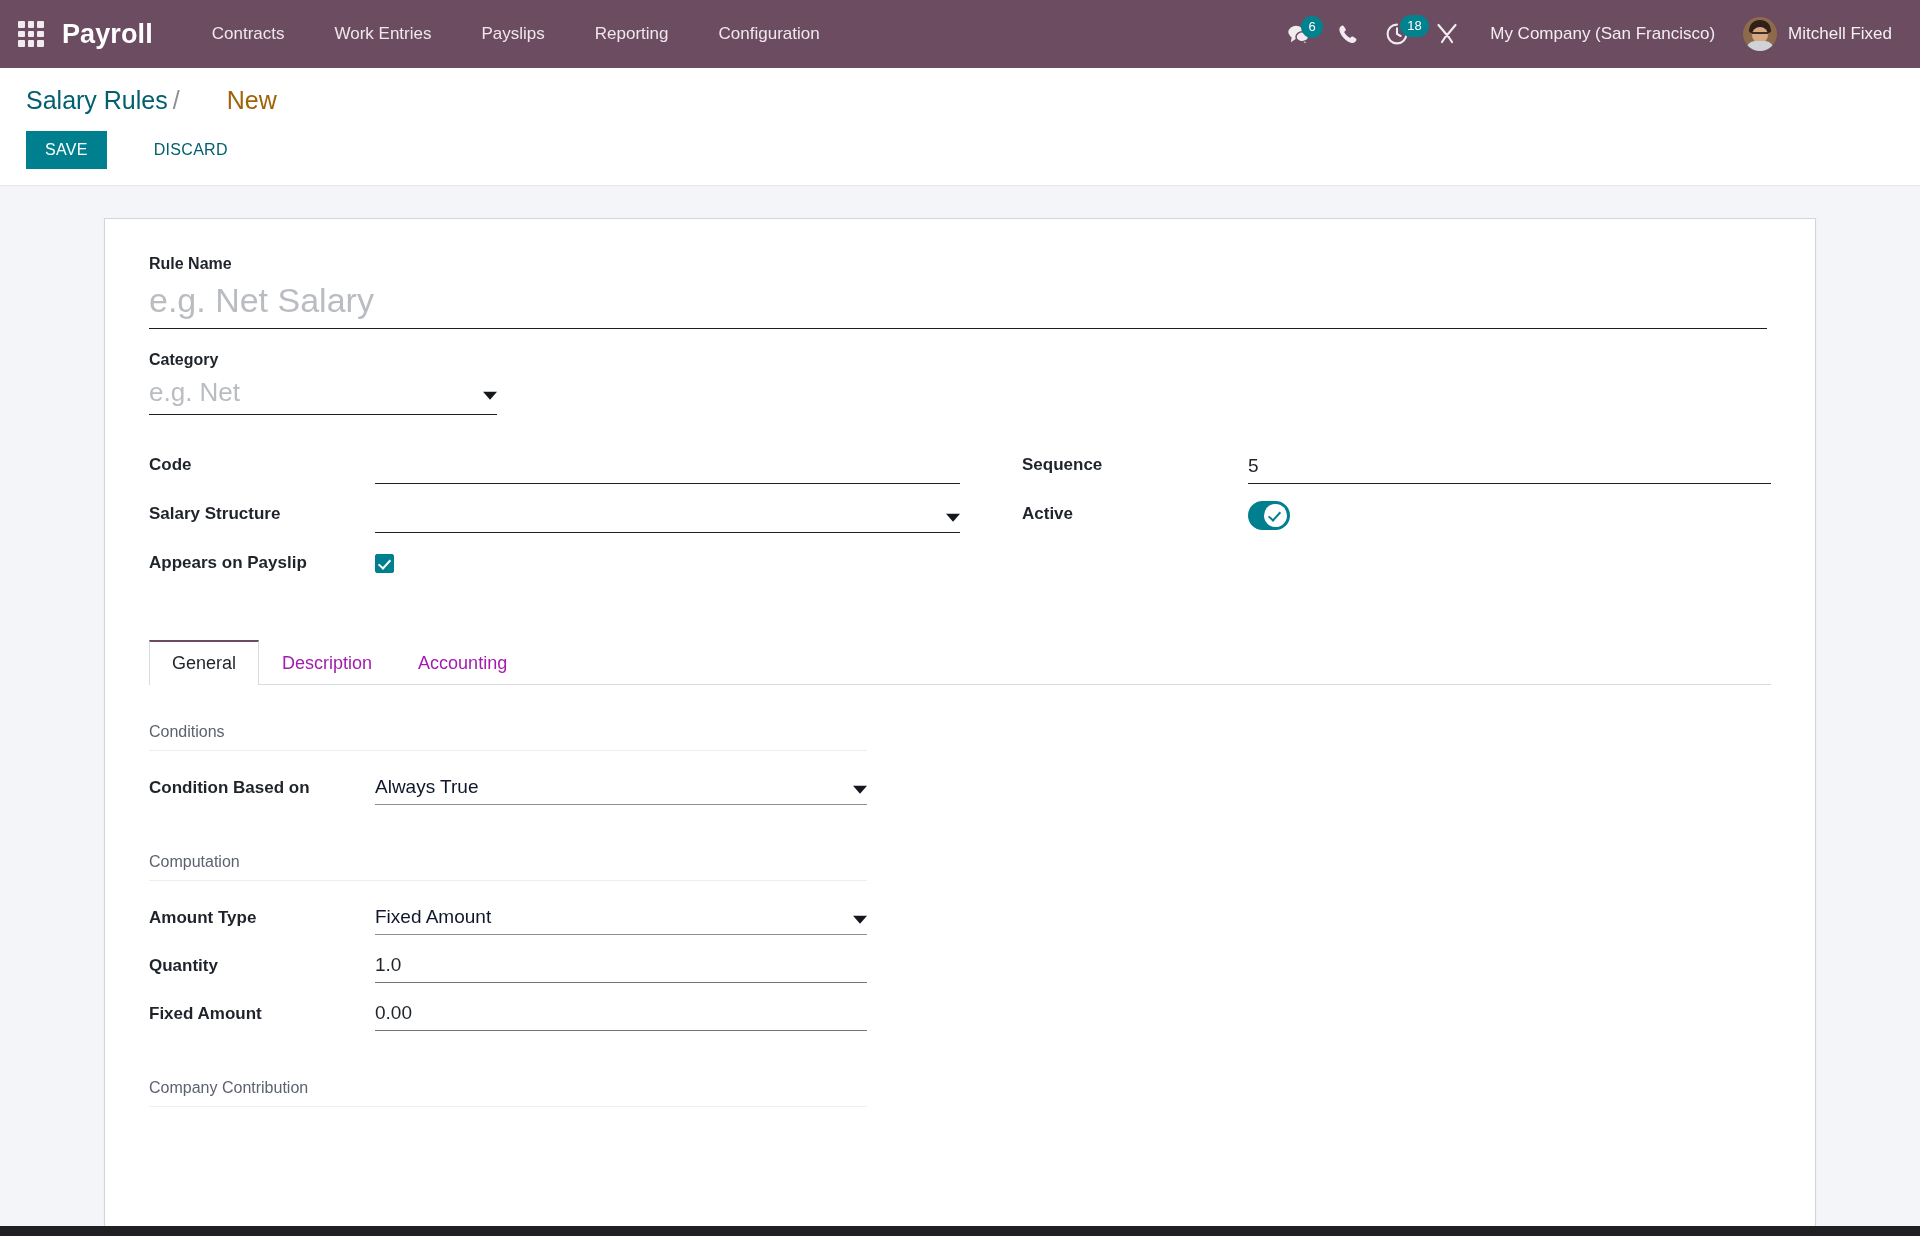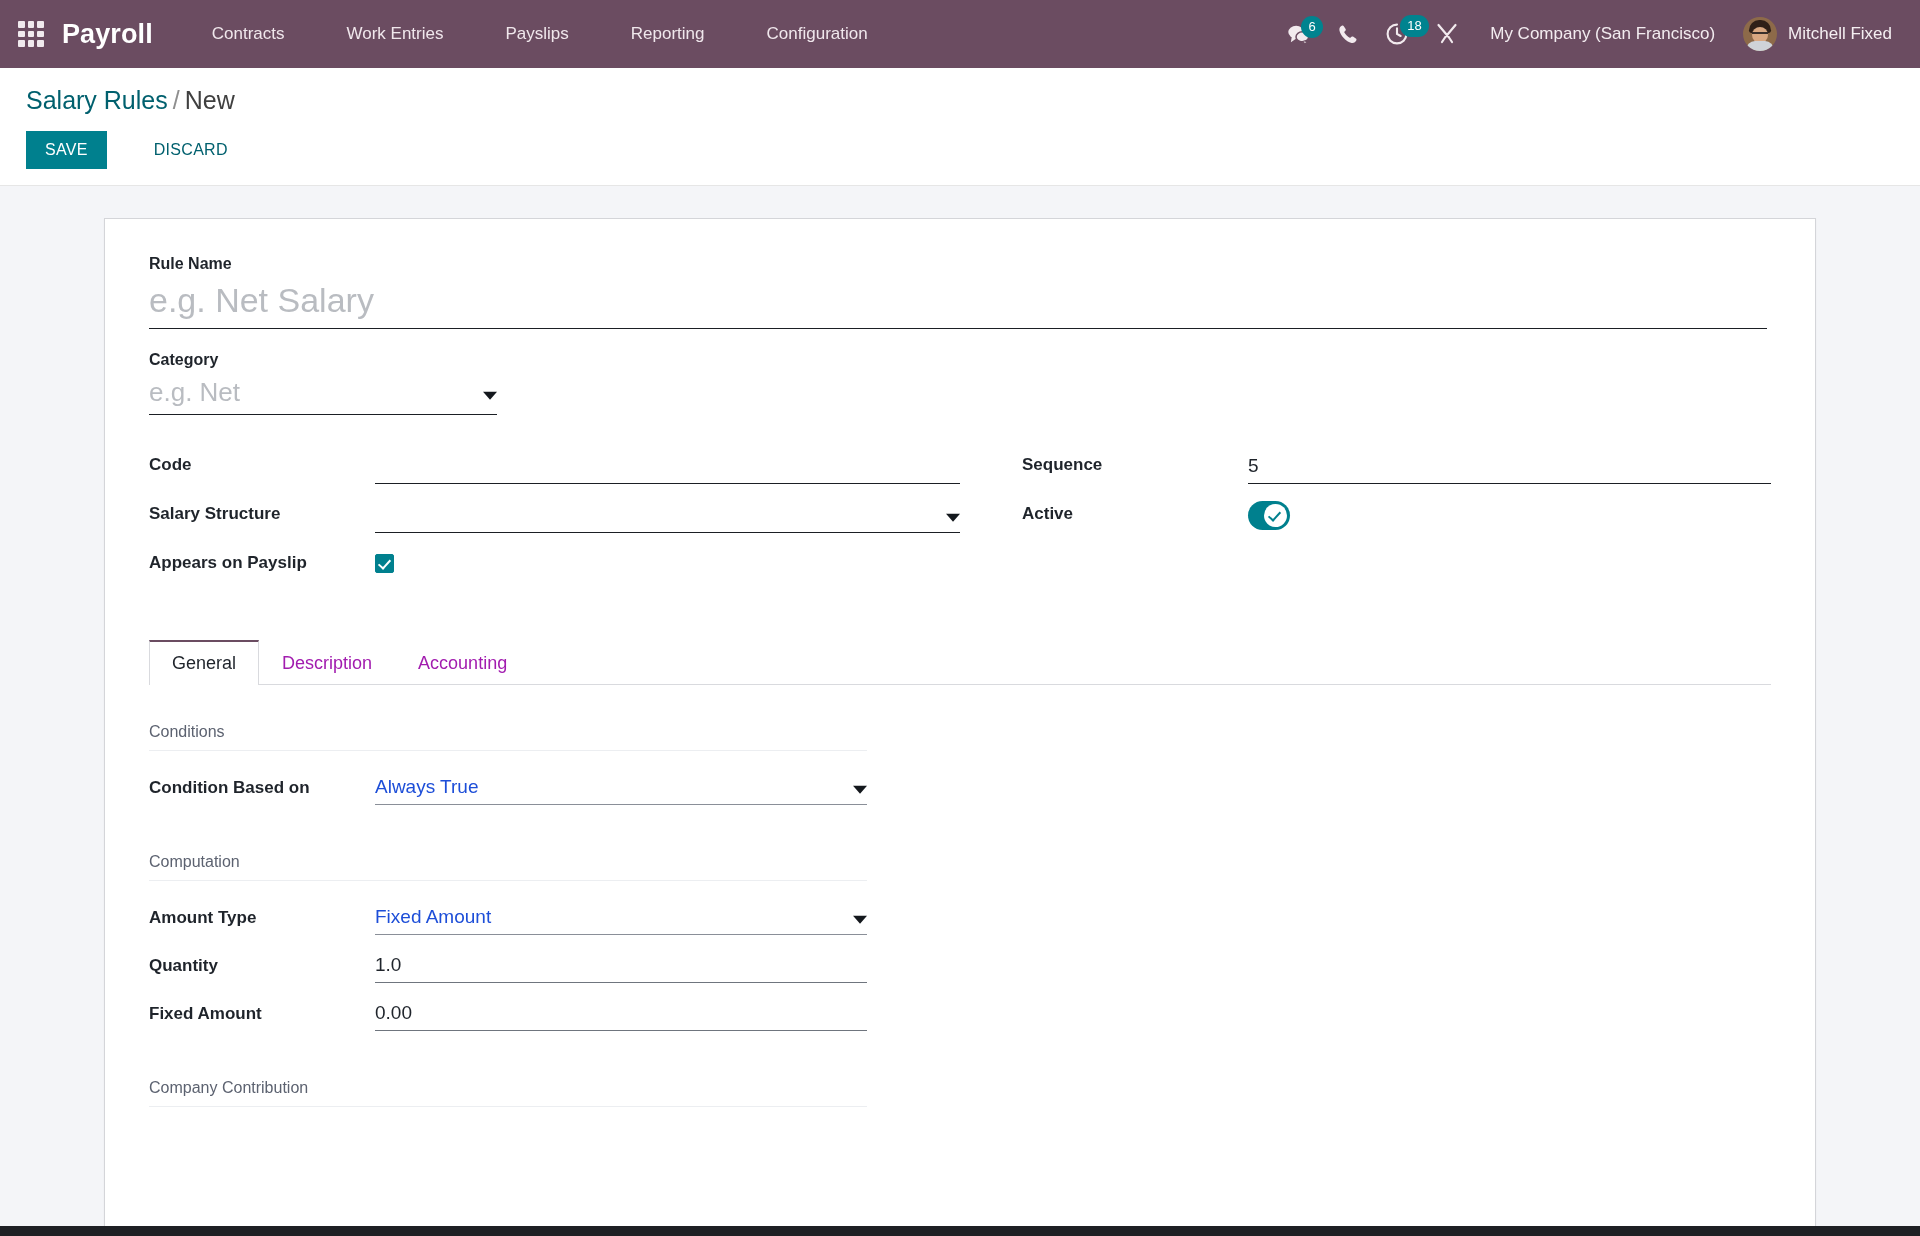--- a/index.html
+++ b/index.html
@@ -36,21 +36,21 @@
 
   .brand {
     font-size: 27px;
     font-weight: 700;
     letter-spacing: .1px;
     color: #ffffff;
     margin-right: 34px;
     cursor: pointer;
     white-space: nowrap;
   }
-  .menu-list { display: flex; align-items: center; gap: 12px; }
+  .menu-list { display: flex; align-items: center; gap: 0; }
   .menu-item {
     font-size: 17px;
     color: #f0e7ec;
     padding: 22px 25px;
     cursor: pointer;
     white-space: nowrap;
   }
 
   .nav-right {
     margin-left: auto;
@@ -113,21 +113,21 @@
     border-bottom: 1px solid #e6e6e6;
   }
   .breadcrumb {
     font-size: 25px;
     line-height: 1.15;
     margin-bottom: 16px;
     white-space: nowrap;
   }
   .breadcrumb .crumb-link { color: #00606e; cursor: pointer; }
   .breadcrumb .sep { color: #8f8f8f; margin: 0 5px; }
-  .breadcrumb .crumb-active { color: #404040; }
+  .breadcrumb .crumb-active { color: #a16207; margin-left: 42px; }
 
   .actions { display: flex; align-items: center; gap: 16px; }
   .btn-save {
     background: #00808e;
     color: #ffffff;
     border: none;
     font-size: 16px;
     font-weight: 500;
     letter-spacing: .3px;
     padding: 10px 19px;
@@ -340,21 +340,21 @@
     padding-bottom: 6px; line-height: 1.2;
   }
   .inner-val { width: 492px; position: relative; }
   .soft-input {
     width: 100%;
     border: none;
     border-bottom: 1px solid #8a8f98;
     background: transparent;
     font-size: 19px;
     font-family: inherit;
-    color: #1d4ed8;
+    color: #0f172a;
     padding: 3px 20px 6px 0;
     outline: none;
   }
   .soft-input.dark { border-bottom-color: #6f757e; color: #1f242b; }
   .soft-input.disabled { border-bottom-color: #e2e4e8; color: #9aa0a8; }
   .soft-input::placeholder { color: #b9bcc1; }
 
   .bottom-bar {
     position: absolute;
     left: 0; bottom: 0;

